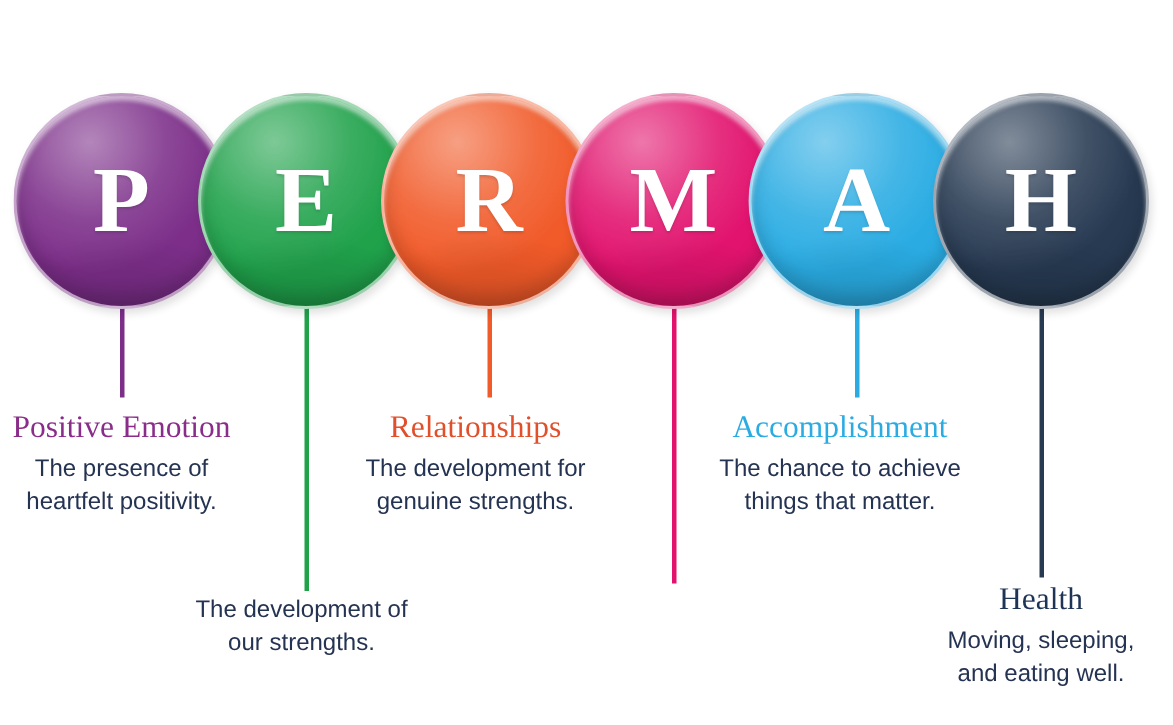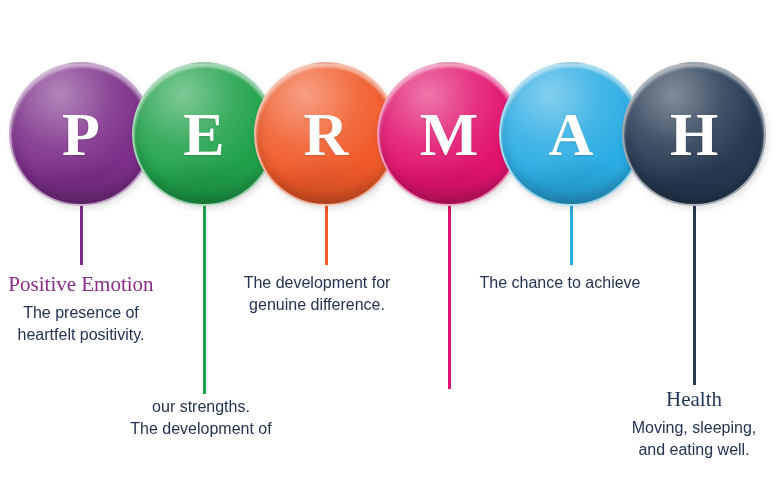--- a/index.html
+++ b/index.html
@@ -109,54 +109,57 @@
     </div>
   </div>
 
   <div class="item item-1" style="--c: #20A24B; --hc: #20A24B;">
     <div class="stem"></div>
     <div class="circle">
       <span class="letter">E</span>
     </div>
     <div class="label">
       <div class="desc">
+        <div>The development of</div>
         <div>our strengths.</div>
-        <div>The development of</div>
       </div>
     </div>
   </div>
 
   <div class="item item-2" style="--c: #F15A29; --hc: #E1502B;">
     <div class="stem"></div>
     <div class="circle">
       <span class="letter">R</span>
     </div>
     <div class="label">
+      <div class="heading">Relationships</div>
       <div class="desc">
         <div>The development for</div>
-        <div>genuine difference.</div>
+        <div>genuine strengths.</div>
       </div>
     </div>
   </div>
 
   <div class="item item-3" style="--c: #E2136E; --hc: #E2136E;">
     <div class="stem"></div>
     <div class="circle">
       <span class="letter">M</span>
     </div>
   </div>
 
   <div class="item item-4" style="--c: #2AACE3; --hc: #2AACE3;">
     <div class="stem"></div>
     <div class="circle">
       <span class="letter">A</span>
     </div>
     <div class="label">
+      <div class="heading">Accomplishment</div>
       <div class="desc">
         <div>The chance to achieve</div>
+        <div>things that matter.</div>
       </div>
     </div>
   </div>
 
   <div class="item item-5" style="--c: #273A52; --hc: #1E3456;">
     <div class="stem"></div>
     <div class="circle">
       <span class="letter">H</span>
     </div>
     <div class="label">

